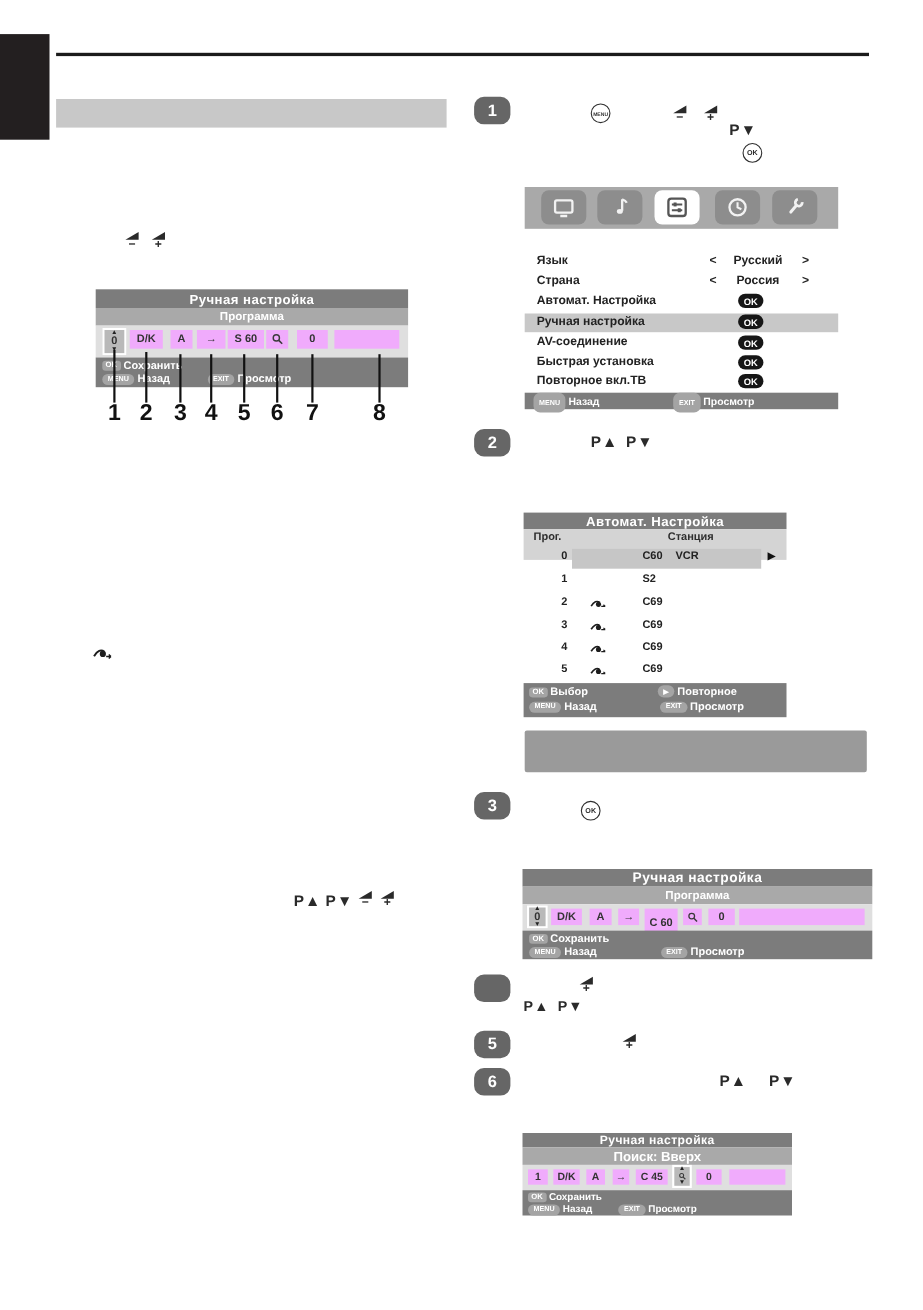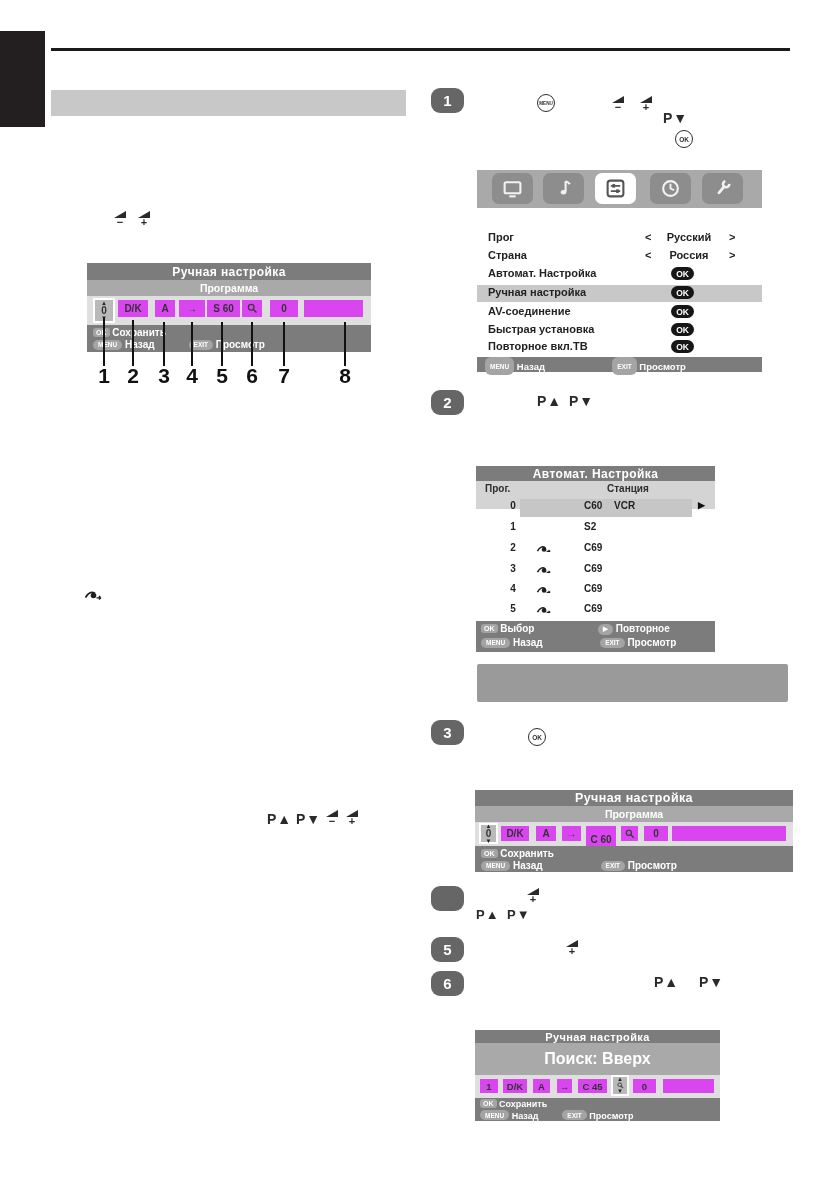--- a/index.html
+++ b/index.html
@@ -31,21 +31,21 @@
   
   .tvmenu{position:absolute;}
   .tm-title{background:#7c7c7c;color:#fff;font-weight:bold;text-align:center;display:flex;align-items:center;justify-content:center;letter-spacing:.4px;}
   .tm-sub{background:#a9a9a9;color:#fff;font-weight:bold;text-align:center;display:flex;align-items:center;justify-content:center;}
   .tm-strip{background:#dfdfdf;position:relative;}
   .tm-foot{background:#7c7c7c;color:#fff;position:relative;}
   .tm-foot .fl{position:absolute;left:0;right:0;white-space:nowrap;}
   .tm-foot span.t{color:#fff;font-weight:bold;}
   .pill{display:inline-block;background:#a4a4a4;color:#fff;border-radius:6px;font-size:6.5px;font-weight:bold;padding:1.5px 5px;vertical-align:1px;}
   .okb{display:inline-block;background:#a4a4a4;color:#fff;border-radius:3px;font-size:7px;font-weight:bold;padding:1px 3px;vertical-align:1px;}
-  .fld{position:absolute;background:#d946ef;color:#333;font-weight:bold;display:flex;align-items:center;justify-content:center;}
+  .fld{position:absolute;background:#f0abfc;color:#333;font-weight:bold;display:flex;align-items:center;justify-content:center;}
   .pfield{position:absolute;background:#b9b9b9;border:2px solid #fff;color:#333;font-weight:bold;display:flex;flex-direction:column;align-items:center;justify-content:center;line-height:1;}
   .pfield .ar{font-size:6px;line-height:5px;color:#222;}
 
   
   .tabbar{position:absolute;left:0;top:0;width:100%;height:38px;background:#a9a9a9;}
   .tab{position:absolute;top:3px;width:41px;height:31px;border-radius:7px;background:#8d8d8d;color:#f2f2f2;display:flex;align-items:center;justify-content:center;}
   .tab.sel{background:#fff;color:#555;}
   .su-head{position:absolute;left:0;top:38px;width:100%;height:20px;background:#8d8d8d;color:#fff;font-weight:bold;font-size:13px;display:flex;align-items:center;justify-content:center;letter-spacing:.5px;}
   .su-row{position:absolute;left:0;width:100%;height:16px;font-size:11px;font-weight:bold;color:#222;}
   .su-row .lbl{position:absolute;left:11px;top:1px;}
@@ -201,21 +201,21 @@
         <svg width="21" height="21" viewBox="0 0 20 20">
             <g transform="rotate(40 10 10)">
               <circle cx="10" cy="4.6" r="3" fill="none" stroke="currentColor" stroke-width="2.4" stroke-dasharray="11 5"></circle>
               <rect x="8.7" y="6.6" width="2.6" height="10" rx="1.3" fill="currentColor"></rect>
             </g>
           </svg>
       </span>
     </div>
 
     <div class="su-row" style="top:60px">
-      <span class="lbl">Прог</span>
+      <span class="lbl">Язык</span>
       <span class="lt">&lt;</span>
       <span class="val">Русский</span>
       <span class="rt">&gt;</span>
     </div>
     <div class="su-row" style="top:78px">
       <span class="lbl">Страна</span>
       <span class="lt">&lt;</span>
       <span class="val">Россия</span>
       <span class="rt">&gt;</span>
     </div>
@@ -370,21 +370,21 @@
       <i></i>
       <b>+</b>
     </span>
 
   <div class="step" style="left:431px;top:971px">6</div>
   <span class="plabel" style="left:654px;top:974px">P▲</span>
   <span class="plabel" style="left:699px;top:974px">P▼</span>
 
   <div class="tvmenu" style="left:475px;top:1030px;width:245px;height:75px">
     <div class="tm-title" style="height:13px;font-size:11px">Ручная настройка</div>
-    <div class="tm-sub" style="height:32px;font-size:16px">Поиск: Вверх</div>
+    <div class="tm-sub" style="height:16px;font-size:12px">Поиск: Вверх</div>
     <div class="tm-strip" style="height:23px">
       <span class="fld" style="left:5px;top:4px;width:18px;height:14px;font-size:9.5px">1</span>
       <span class="fld" style="left:28px;top:4px;width:24px;height:14px;font-size:9.5px">D/K</span>
       <span class="fld" style="left:58px;top:4px;width:17px;height:14px;font-size:9.5px">A</span>
       <span class="fld" style="left:82px;top:4px;width:15px;height:14px;font-size:9.5px">→</span>
       <span class="fld" style="left:103px;top:4px;width:29px;height:14px;font-size:9.5px">C 45</span>
       <span class="pfield" style="left:136px;top:0px;width:14px;height:17px">
         <span class="ar">▲</span>
         <svg width="9" height="9" viewBox="0 0 12 12">
             <circle cx="4.6" cy="4.6" r="3.1" fill="none" stroke="#3a3a3a" stroke-width="1.6"></circle>

